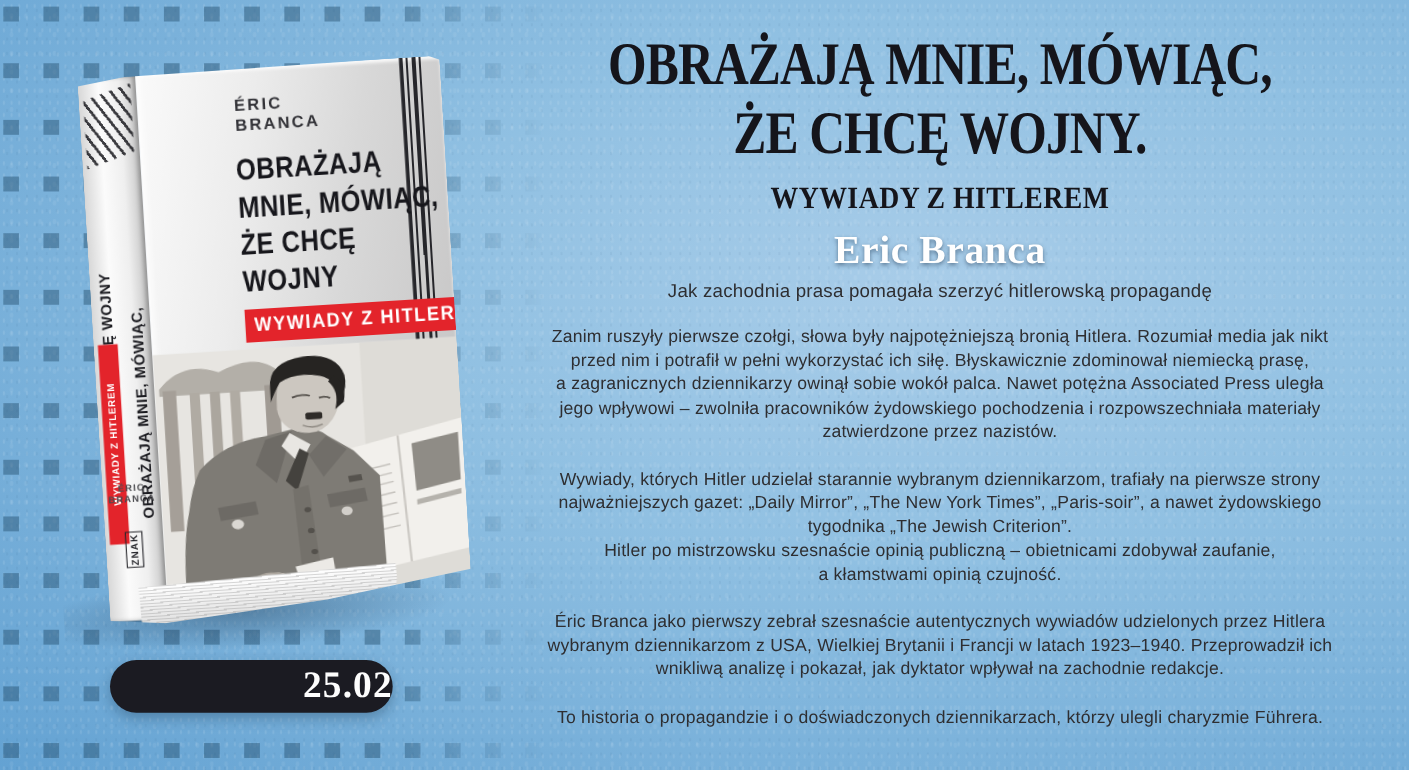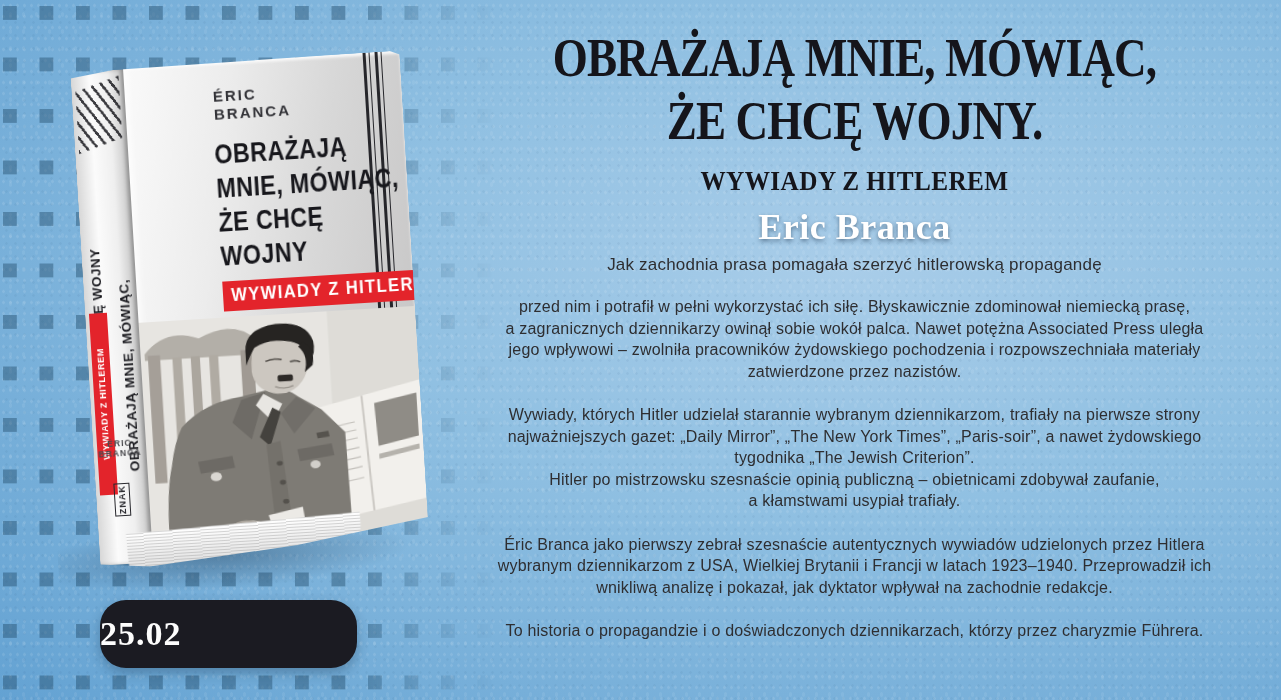--- a/index.html
+++ b/index.html
@@ -113,23 +113,23 @@
     position:absolute; left:28px; top:462px; width:235px; height:40px; z-index:4;
     background:
       repeating-linear-gradient(180deg, rgba(140,140,140,.35) 0 1px, transparent 1px 3px),
       linear-gradient(#ffffff,#dcdcdc);
     border-radius: 0 0 30px 10px;
     transform: rotate(-2deg);
   }
 
   
   .date-badge {
-    position:absolute; left:100px; top:600px; width:257px; height:68px; z-index:5;
+    position:absolute; left:100px; top:600px; width:257px; height:48px; z-index:5;
     background:#1b1b22; border-radius:26px;
-    display:flex; align-items:center; justify-content:flex-start;
+    display:flex; align-items:center; justify-content:flex-end;
     box-shadow: 0 5px 12px rgba(18,42,66,.30);
   }
   .date-badge span {
     font-family:"Liberation Serif", serif; font-weight:bold;
     font-size:34px; color:#fdfdfd; letter-spacing:1px;
   }
 
   
   .content { position:absolute; left:428px; top:0; width:853px; height:700px; z-index:4; text-align:center; }
   .main-title {
@@ -257,34 +257,35 @@
 <div class="content">
   <h1 class="main-title">
     <span class="line">OBRAŻAJĄ MNIE, MÓWIĄC,</span>
     <span class="line">ŻE CHCĘ WOJNY.</span>
   </h1>
   <div class="subtitle">WYWIADY Z HITLEREM</div>
   <div class="author">Eric Branca</div>
   <div class="tagline">Jak zachodnia prasa pomagała szerzyć hitlerowską propagandę</div>
   <div class="paragraphs">
     <p class="para">
+        <span class="line">Zanim ruszyły pierwsze czołgi, słowa były najpotężniejszą bronią Hitlera. Rozumiał media jak nikt</span>
         <span class="line">przed nim i potrafił w pełni wykorzystać ich siłę. Błyskawicznie zdominował niemiecką prasę,</span>
         <span class="line">a zagranicznych dziennikarzy owinął sobie wokół palca. Nawet potężna Associated Press uległa</span>
         <span class="line">jego wpływowi – zwolniła pracowników żydowskiego pochodzenia i rozpowszechniała materiały</span>
         <span class="line">zatwierdzone przez nazistów.</span>
       </p>
     <p class="para">
         <span class="line">Wywiady, których Hitler udzielał starannie wybranym dziennikarzom, trafiały na pierwsze strony</span>
         <span class="line">najważniejszych gazet: „Daily Mirror”, „The New York Times”, „Paris-soir”, a nawet żydowskiego</span>
         <span class="line">tygodnika „The Jewish Criterion”.</span>
         <span class="line">Hitler po mistrzowsku szesnaście opinią publiczną – obietnicami zdobywał zaufanie,</span>
-        <span class="line">a kłamstwami usypiał trafiały.</span>
+        <span class="line">a kłamstwami opinią czujność.</span>
       </p>
     <p class="para">
         <span class="line">Éric Branca jako pierwszy zebrał szesnaście autentycznych wywiadów udzielonych przez Hitlera</span>
         <span class="line">wybranym dziennikarzom z USA, Wielkiej Brytanii i Francji w latach 1923–1940. Przeprowadził ich</span>
         <span class="line">wnikliwą analizę i pokazał, jak dyktator wpływał na zachodnie redakcje.</span>
       </p>
     <p class="para">
-        <span class="line">To historia o propagandzie i o doświadczonych dziennikarzach, którzy przez charyzmie Führera.</span>
+        <span class="line">To historia o propagandzie i o doświadczonych dziennikarzach, którzy ulegli charyzmie Führera.</span>
       </p>
   </div>
 </div>
 
 </body></html>

